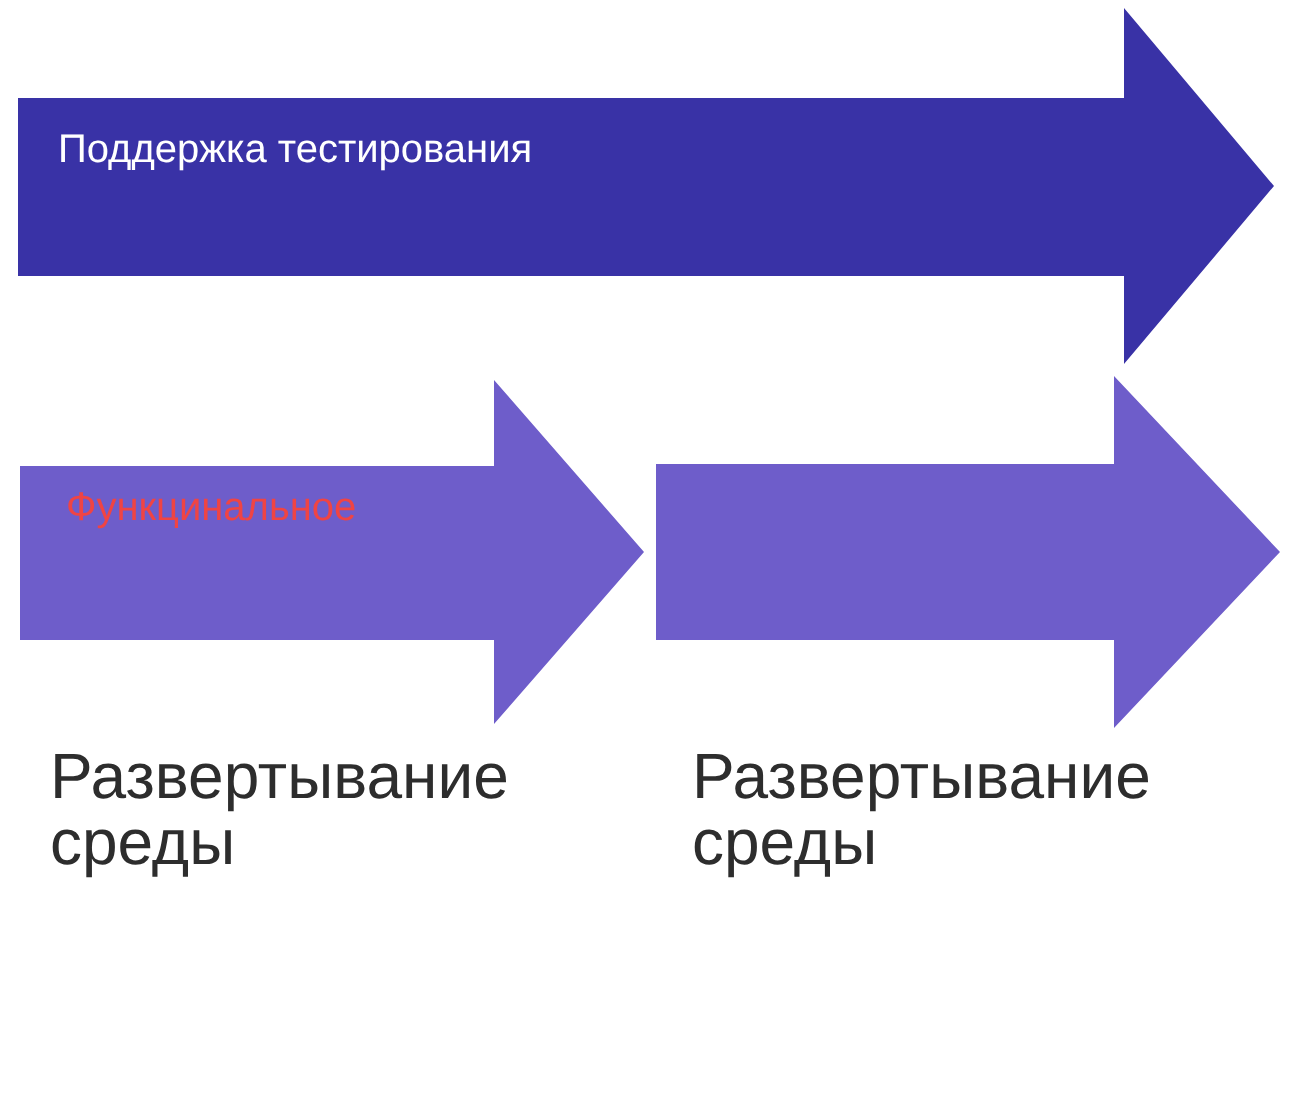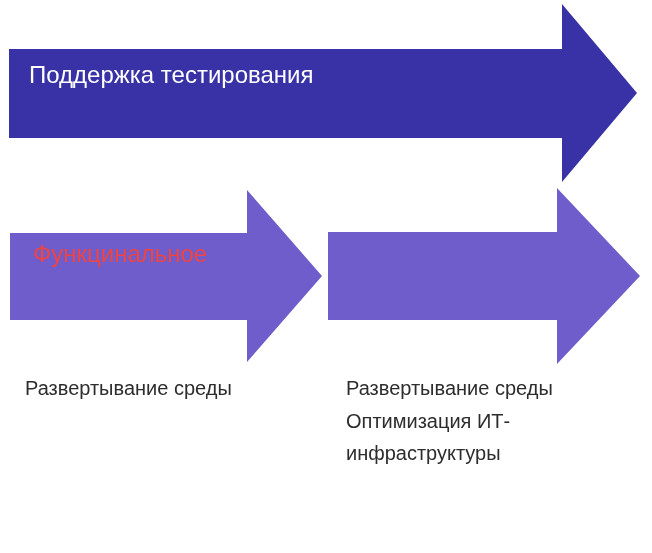--- a/index.html
+++ b/index.html
@@ -18,32 +18,32 @@
   .arrows-layer {
     position: absolute;
     left: 0;
     top: 0;
     width: 652px;
     height: 553px;
     display: block;
   }
   .arrow-label {
     position: absolute;
-    font-size: 24px;
+    font-size: 20px;
     line-height: 30px;
     font-weight: 400;
     white-space: nowrap;
   }
   .arrow-label.top    { left: 29px;  top: 60px;  }
   .arrow-label.mid-l  { left: 33px;  top: 239px; }
   .arrow-label.mid-r  { left: 353px; top: 240px; }
   .task-list {
     position: absolute;
     top: 372px;
-    font-size: 20px;
+    font-size: 32px;
     line-height: 32.5px;
     font-weight: 400;
   }
   .task-list.left  { left: 25px;  width: 300px; }
   .task-list.right { left: 346px; width: 306px; }
 </style>
 </head>
 <body>
 
 <div class="stage">
@@ -58,16 +58,15 @@
 
   <div class="arrow-label mid-l" style="color: #ef4444;">Функцинальное</div>
 
 
   <div class="task-list left" style="color: rgb(45, 45, 45);">
     <div class="task-item">Развертывание среды</div>
   </div>
 
   <div class="task-list right" style="color: rgb(45, 45, 45);">
     <div class="task-item">Развертывание среды</div>
-    <div class="task-item">Оптимизация ИТ-инфраструктуры</div>
   </div>
 
 </div>
 
 </body></html>

